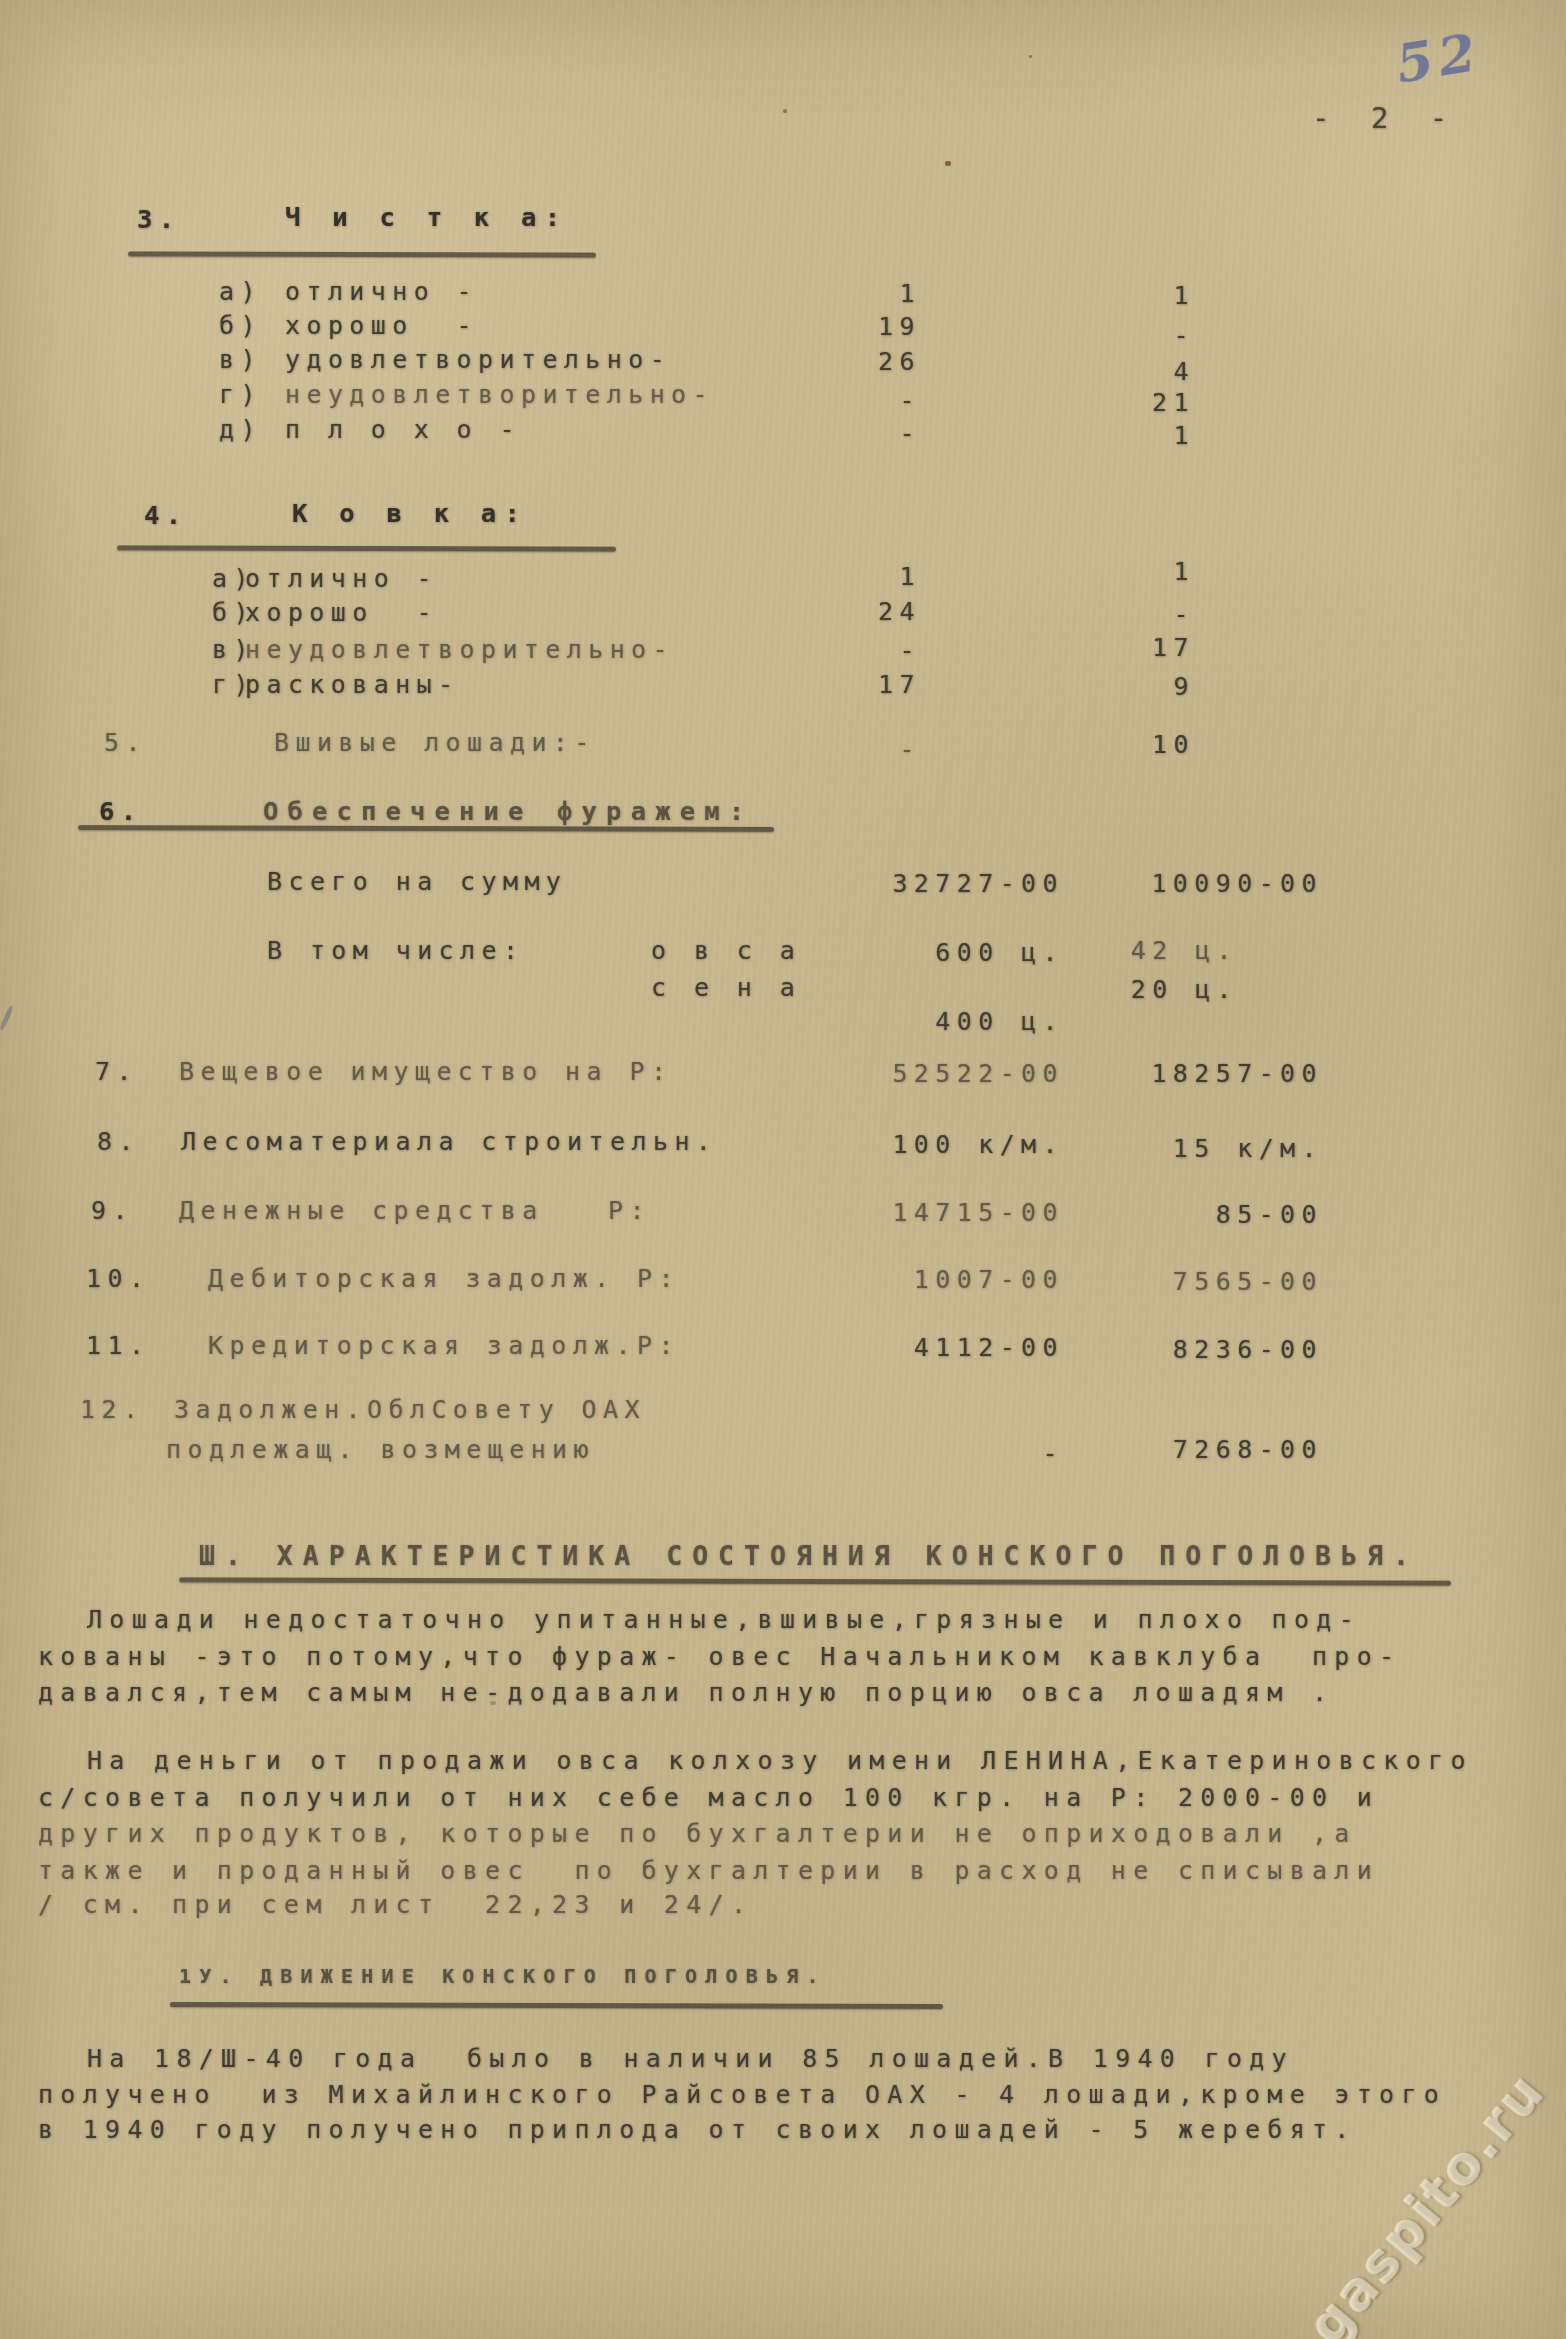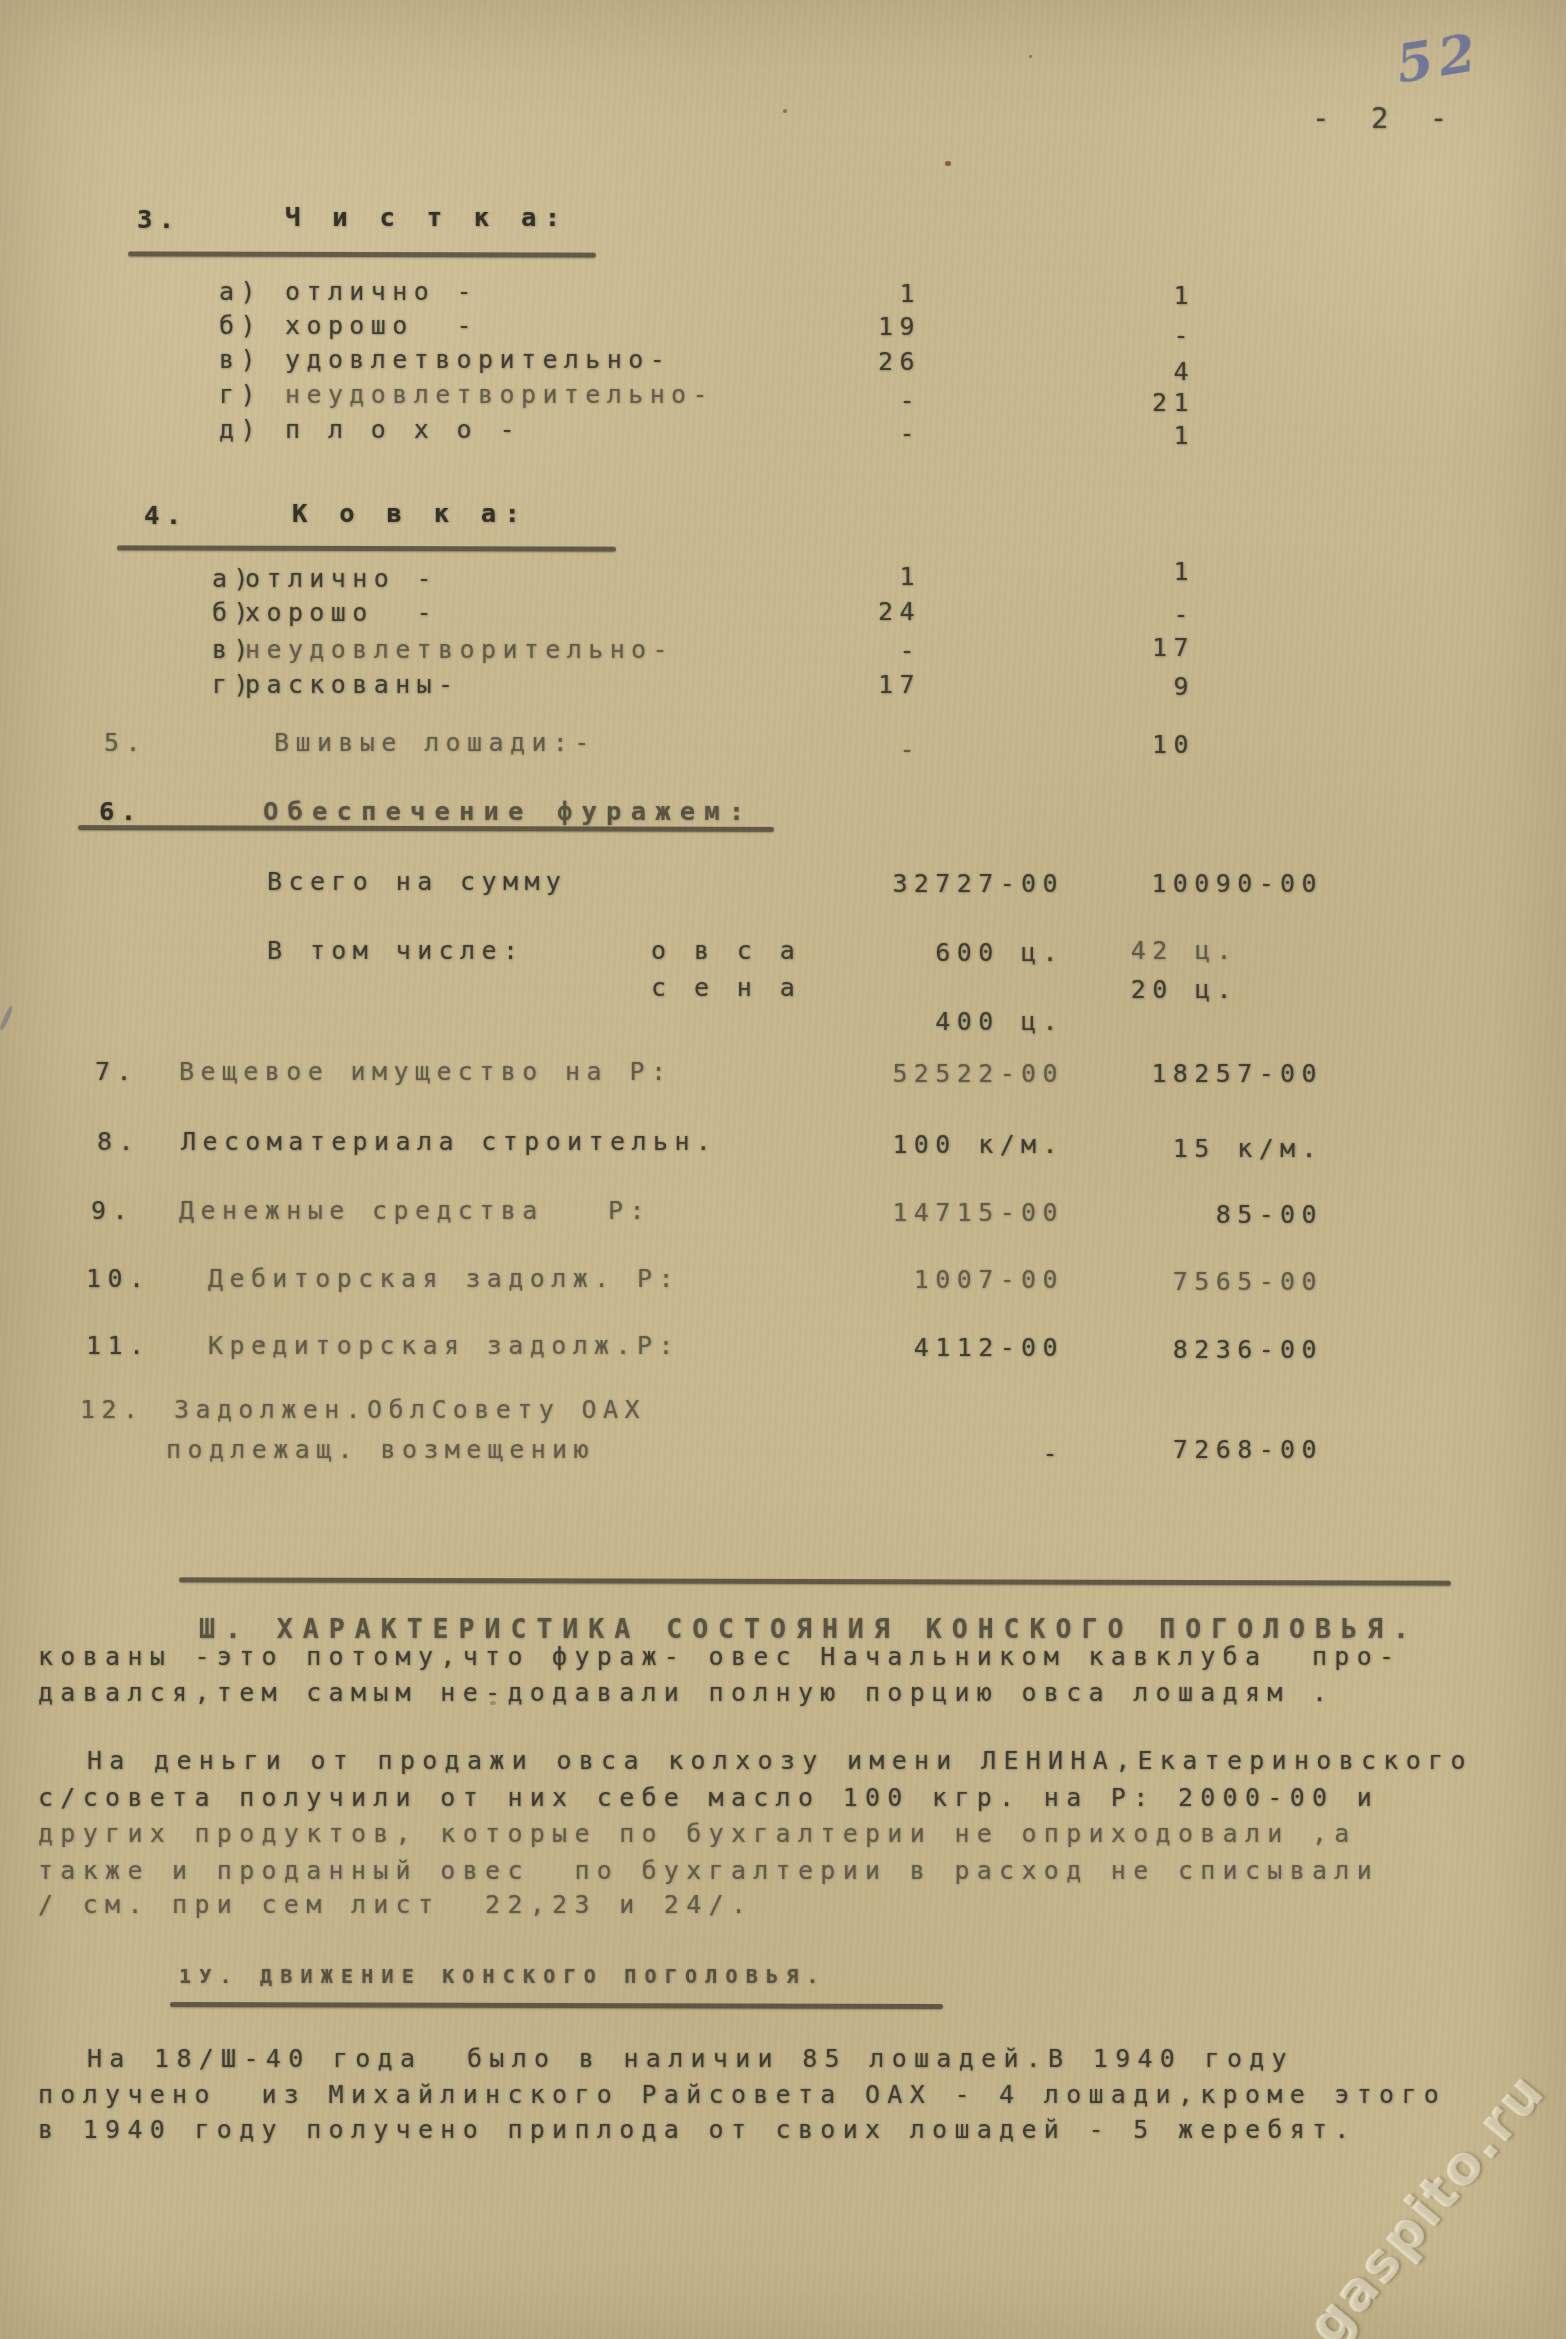--- a/index.html
+++ b/index.html
@@ -183,23 +183,24 @@
   <div class="t f2" style="left:208px;top:1332px;">Кредиторская задолж.Р:</div>
   <div class="t cM1" style="top:1334px;">4112-00</div>
   <div class="t cM2" style="top:1336px;">8236-00</div>
 
   <div class="t f2" style="left:80px;top:1396px;">12.</div>
   <div class="t f2" style="left:174px;top:1396px;">Задолжен.ОблСовету ОАХ</div>
   <div class="t f2" style="left:166px;top:1436px;">подлежащ. возмещению</div>
   <div class="t cM1" style="top:1440px;">-</div>
   <div class="t cM2" style="top:1436px;">7268-00</div>
 
-  <div class="t hd f2" style="left:199px;top:1614px;font-size:26.5px;letter-spacing:10px;">Ш. ХАРАКТЕРИСТИКА СОСТОЯНИЯ КОНСКОГО ПОГОЛОВЬЯ.</div>
+  <div class="t hd f2" style="left:199px;top:1541px;font-size:26.5px;letter-spacing:10px;">Ш. ХАРАКТЕРИСТИКА СОСТОЯНИЯ КОНСКОГО ПОГОЛОВЬЯ.</div>
   <div class="ul" style="left:179px;top:1579px;width:1272px;"></div>
 
+  <div class="t para" style="left:87px;top:1606px;">Лошади недостаточно упитанные,вшивые,грязные и плохо под-</div>
   <div class="t para" style="left:38px;top:1643px;">кованы -это потому,что фураж- овес Начальником кавклуба  про-</div>
   <div class="t para" style="left:87px;top:1747px;">На деньги от продажи овса колхозу имени ЛЕНИНА,Екатериновского</div>
 
   <div class="t para" style="left:38px;top:1679px;">давался,тем самым не-додавали полную порцию овса лошадям .</div>
   <div class="t para" style="left:38px;top:1784px;">с/совета получили от них себе масло 100 кгр. на Р: 2000-00 и</div>
   <div class="t para f2" style="left:38px;top:1857px;">также и проданный овес  по бухгалтерии в расход не списывали</div>
   <div class="t para f2" style="left:38px;top:1820px;">других продуктов, которые по бухгалтерии не оприходовали ,а</div>
   <div class="t para f2" style="left:38px;top:1891px;">/ см. при сем лист  22,23 и 24/.</div>
 
   <div class="t hd f2" style="left:179px;top:1965px;font-size:20px;letter-spacing:8.2px;">1У. ДВИЖЕНИЕ КОНСКОГО ПОГОЛОВЬЯ.</div>

